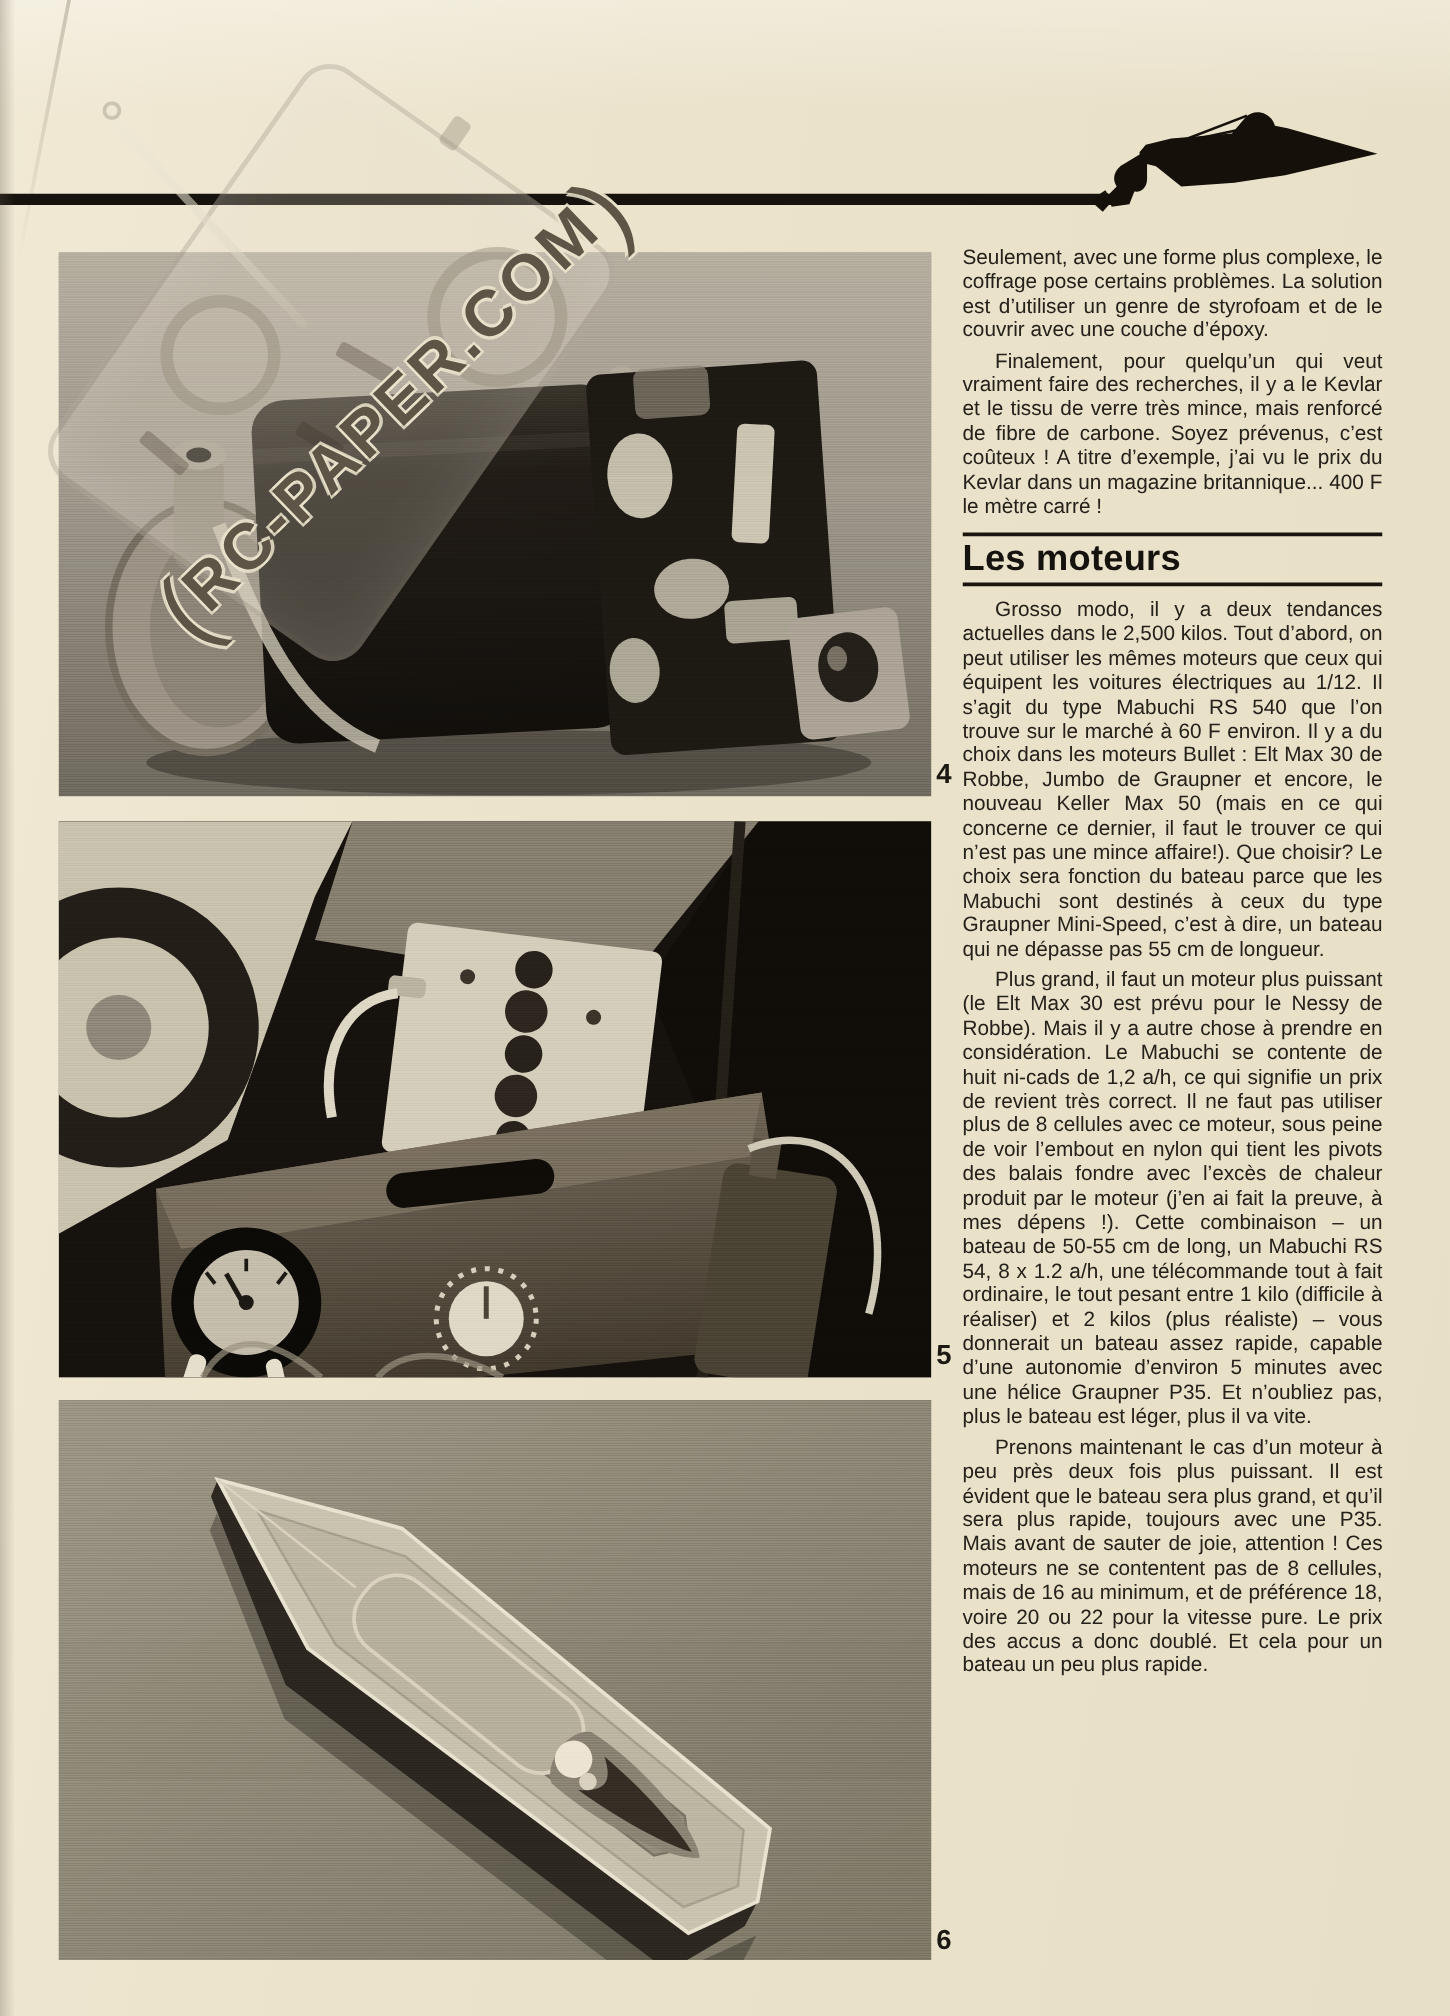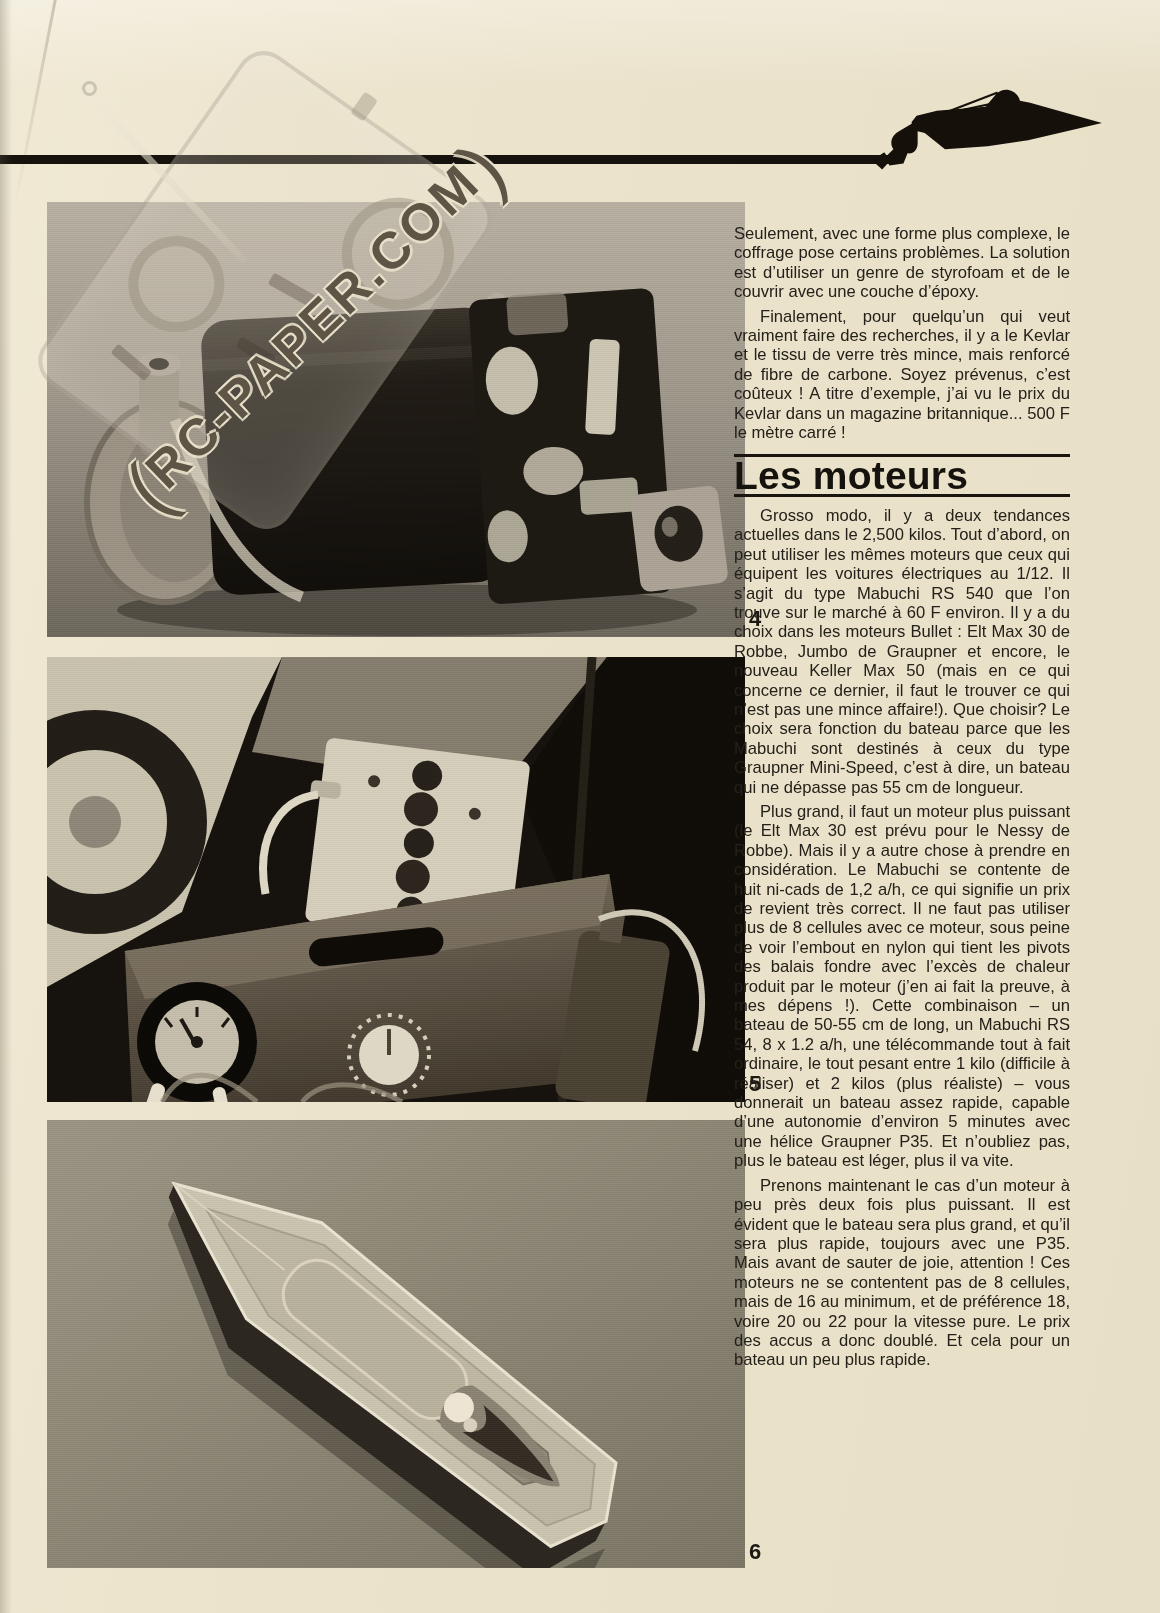--- a/index.html
+++ b/index.html
@@ -23,28 +23,28 @@
   .figure svg{display:block; width:100%; height:100%;}
   .figure::after{content:""; position:absolute; inset:0; pointer-events:none; mix-blend-mode:overlay;
     background-image:repeating-linear-gradient(0deg,rgba(255,255,255,0.05) 0 1px,rgba(0,0,0,0.05) 1px 2px);}
   #photo-1{top:202px; height:435px;}
   #photo-2{top:657px; height:445px;}
   #photo-3{top:1120px; height:448px;}
 
   .fig-num{position:absolute; left:749px; font-weight:700; font-size:22px; color:#1c1812;}
   #fig-num-4{top:606px;} #fig-num-5{top:1071px;} #fig-num-6{top:1539px;}
 
-  .article{position:absolute; left:734px; top:196px; width:336px; height:1385px;
-    font-size:16.6px; line-height:19.4px; text-align:justify; overflow:hidden;margin-top:28px;}
+  .article{position:absolute; left:770px; top:196px; width:336px; height:1385px;
+    font-size:16.6px; line-height:19.4px; text-align:justify; overflow:hidden;}
   .article p{margin:0;}
   .article p + p{margin-top:5px;}
   .article p.indent{text-indent:26px;}
   .rule-thick{height:3px; background:#1a160f; margin-top:12px;}
   .rule-thin{height:3px; background:#1a160f; margin-bottom:9px;}
-  .section-title{font-size:39px; font-weight:700; letter-spacing:0.2px; margin:9px 0 8px; color:#16130e;}
+  .section-title{font-size:29px; font-weight:700; letter-spacing:0.2px; margin:9px 0 8px; color:#16130e;}
 
   .page-num{position:absolute; left:1164px; top:1538px; font-weight:400; font-size:28px; letter-spacing:1px; color:#1c1812;}
 
   
   .watermark{position:absolute; left:55px; top:55px; width:500px; height:470px; pointer-events:none; z-index:6;}
   .wm-device{position:absolute; left:60px; top:35px; width:300px; height:400px;
     transform:rotate(35deg); border-radius:28px;
     background:rgba(228,222,204,0.24);
     box-shadow:inset 0 0 0 4px rgba(110,102,86,0.20), inset 0 0 60px rgba(255,255,255,0.12);}
   .wm-dial{position:absolute; border-radius:50%; background:rgba(195,188,170,0.32);
@@ -208,21 +208,21 @@
       </g>
     </svg>
   </figure>
 
   <div class="fig-num" id="fig-num-4">4</div>
   <div class="fig-num" id="fig-num-5">5</div>
   <div class="fig-num" id="fig-num-6">6</div>
 
   <div class="article">
     <p>Seulement, avec une forme plus complexe, le coffrage pose certains problèmes. La solution est d’utiliser un genre de styrofoam et de le couvrir avec une couche d’époxy.</p>
-    <p class="indent">Finalement, pour quelqu’un qui veut vraiment faire des recherches, il y a le Kevlar et le tissu de verre très mince, mais renforcé de fibre de carbone. Soyez prévenus, c’est coûteux ! A titre d’exemple, j’ai vu le prix du Kevlar dans un magazine britannique... 500 F le mètre carré !</p>
+    <p class="indent">Finalement, pour quelqu’un qui veut vraiment faire des recherches, il y a le Kevlar et le tissu de verre très mince, mais renforcé de fibre de carbone. Soyez prévenus, c’est coûteux ! A titre d’exemple, j’ai vu le prix du Kevlar dans un magazine britannique... 400 F le mètre carré !</p>
     <div class="rule-thick"></div>
     <h2 class="section-title">Les moteurs</h2>
     <div class="rule-thin"></div>
     <p class="indent">Grosso modo, il y a deux tendances actuelles dans le 2,500 kilos. Tout d’abord, on peut utiliser les mêmes moteurs que ceux qui équipent les voitures électriques au 1/12. Il s’agit du type Mabuchi RS 540 que l’on trouve sur le marché à 60 F environ. Il y a du choix dans les moteurs Bullet : Elt Max 30 de Robbe, Jumbo de Graupner et encore, le nouveau Keller Max 50 (mais en ce qui concerne ce dernier, il faut le trouver ce qui n’est pas une mince affaire!). Que choisir? Le choix sera fonction du bateau parce que les Mabuchi sont destinés à ceux du type Graupner Mini-Speed, c’est à dire, un bateau qui ne dépasse pas 55 cm de longueur.</p>
     <p class="indent">Plus grand, il faut un moteur plus puissant (le Elt Max 30 est prévu pour le Nessy de Robbe). Mais il y a autre chose à prendre en considération. Le Mabuchi se contente de huit ni-cads de 1,2 a/h, ce qui signifie un prix de revient très correct. Il ne faut pas utiliser plus de 8 cellules avec ce moteur, sous peine de voir l’embout en nylon qui tient les pivots des balais fondre avec l’excès de chaleur produit par le moteur (j’en ai fait la preuve, à mes dépens !). Cette combinaison – un bateau de 50-55 cm de long, un Mabuchi RS 54, 8 x 1.2 a/h, une télécommande tout à fait ordinaire, le tout pesant entre 1 kilo (difficile à réaliser) et 2 kilos (plus réaliste) – vous donnerait un bateau assez rapide, capable d’une autonomie d’environ 5 minutes avec une hélice Graupner P35. Et n’oubliez pas, plus le bateau est léger, plus il va vite.</p>
     <p class="indent">Prenons maintenant le cas d’un moteur à peu près deux fois plus puissant. Il est évident que le bateau sera plus grand, et qu’il sera plus rapide, toujours avec une P35. Mais avant de sauter de joie, attention ! Ces moteurs ne se contentent pas de 8 cellules, mais de 16 au minimum, et de préférence 18, voire 20 ou 22 pour la vitesse pure. Le prix des accus a donc doublé. Et cela pour un bateau un peu plus rapide.</p>
   </div>
 
   <div class="page-num">71</div>
 

